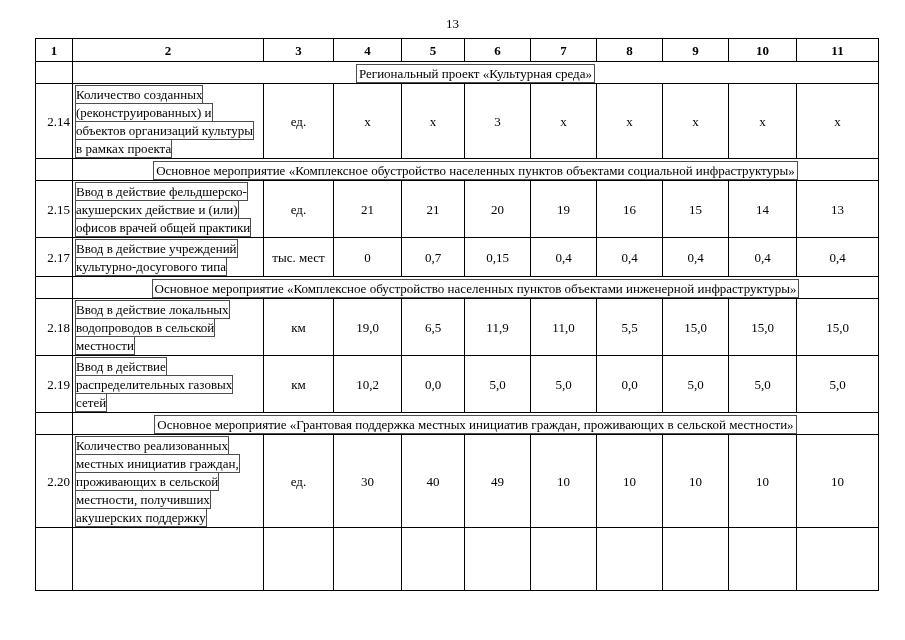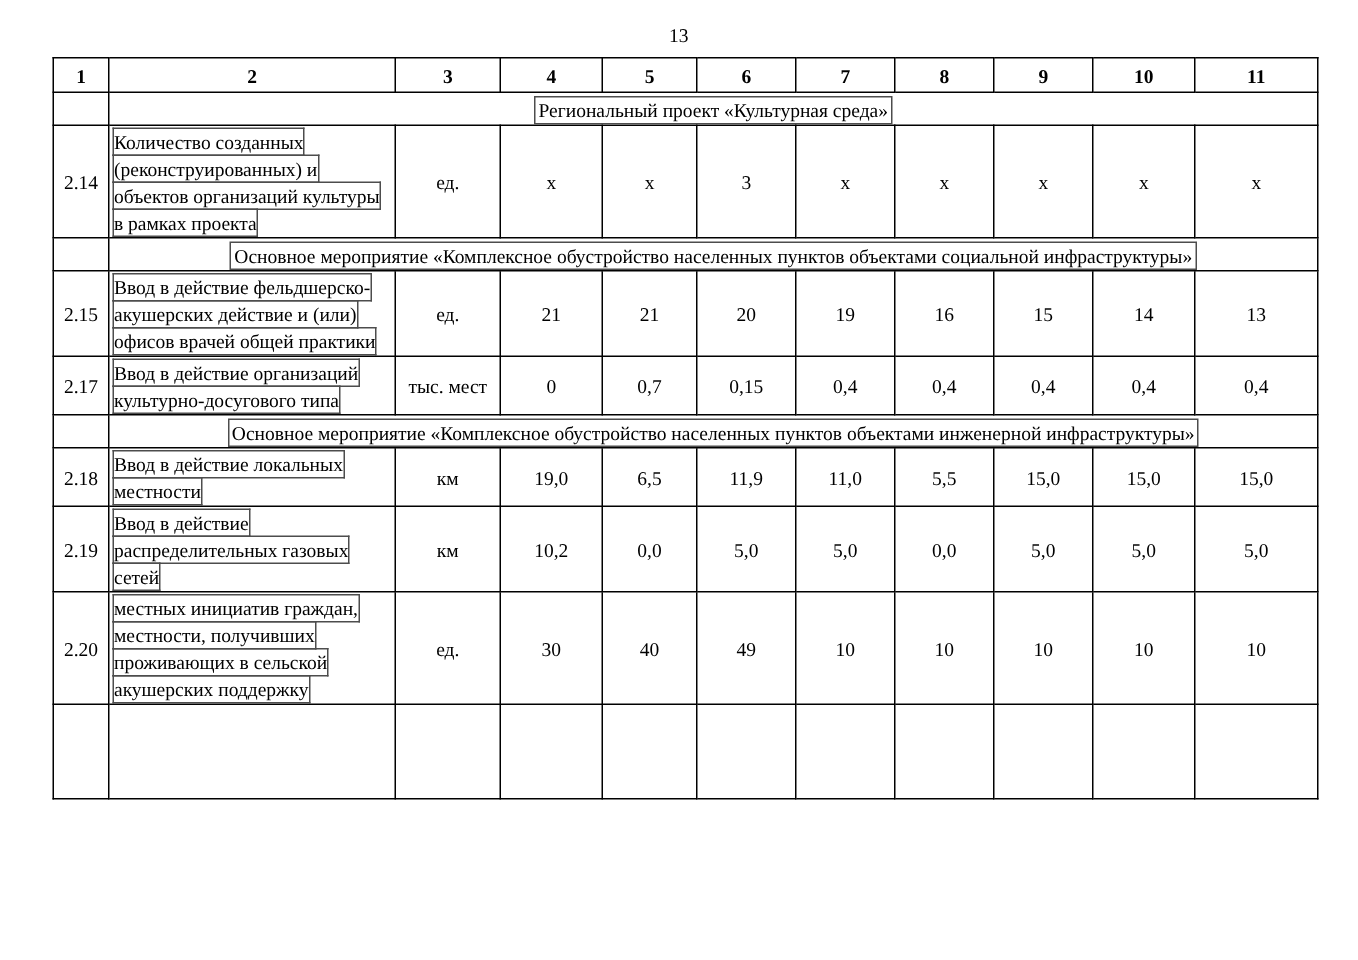--- a/index.html
+++ b/index.html
@@ -58,20 +58,21 @@
     white-space: nowrap;
   }
   .section-cell .tl {
     display: inline-block;
   }
   tr.empty-row td {
     height: 60px;
   }
   tr.data-row td.num-cell {
     vertical-align: middle;
+    text-align: right;
   }
 </style>
 </head>
 <body>
 
 <div class="page-number">13</div>
 
 <table class="doc-table">
   <colgroup>
     <col style="width:37px">
@@ -141,41 +142,42 @@
         <td>20</td>
         <td>19</td>
         <td>16</td>
         <td>15</td>
         <td>14</td>
         <td>13</td>
       </tr>
       <tr class="data-row">
         <td class="num-cell">2.17</td>
         <td class="desc-cell">
-          <span class="tl">Ввод в действие  организаций</span>
+          <span class="tl">Ввод в действие  учреждений</span>
           <span class="tl">культурно-досугового типа</span>
         </td>
         <td>тыс. мест</td>
         <td>0</td>
         <td>0,7</td>
         <td>0,15</td>
         <td>0,4</td>
         <td>0,4</td>
         <td>0,4</td>
         <td>0,4</td>
         <td>0,4</td>
       </tr>
       <tr class="section-row">
         <td></td>
         <td class="section-cell" colspan="10"><span class="tl">Основное мероприятие «Комплексное обустройство населенных пунктов объектами инженерной инфраструктуры»</span></td>
       </tr>
       <tr class="data-row">
         <td class="num-cell">2.18</td>
         <td class="desc-cell">
           <span class="tl">Ввод в действие локальных</span>
+          <span class="tl">водопроводов  в сельской</span>
           <span class="tl">местности</span>
         </td>
         <td>км</td>
         <td>19,0</td>
         <td>6,5</td>
         <td>11,9</td>
         <td>11,0</td>
         <td>5,5</td>
         <td>15,0</td>
         <td>15,0</td>
@@ -191,26 +193,31 @@
         <td>км</td>
         <td>10,2</td>
         <td>0,0</td>
         <td>5,0</td>
         <td>5,0</td>
         <td>0,0</td>
         <td>5,0</td>
         <td>5,0</td>
         <td>5,0</td>
       </tr>
+      <tr class="section-row">
+        <td></td>
+        <td class="section-cell" colspan="10"><span class="tl">Основное мероприятие «Грантовая поддержка местных инициатив граждан, проживающих в сельской местности»</span></td>
+      </tr>
       <tr class="data-row">
         <td class="num-cell">2.20</td>
         <td class="desc-cell">
+          <span class="tl">Количество реализованных</span>
           <span class="tl">местных инициатив граждан,</span>
+          <span class="tl">проживающих в сельской</span>
           <span class="tl">местности, получивших</span>
-          <span class="tl">проживающих в сельской</span>
           <span class="tl">акушерских поддержку</span>
         </td>
         <td>ед.</td>
         <td>30</td>
         <td>40</td>
         <td>49</td>
         <td>10</td>
         <td>10</td>
         <td>10</td>
         <td>10</td>

